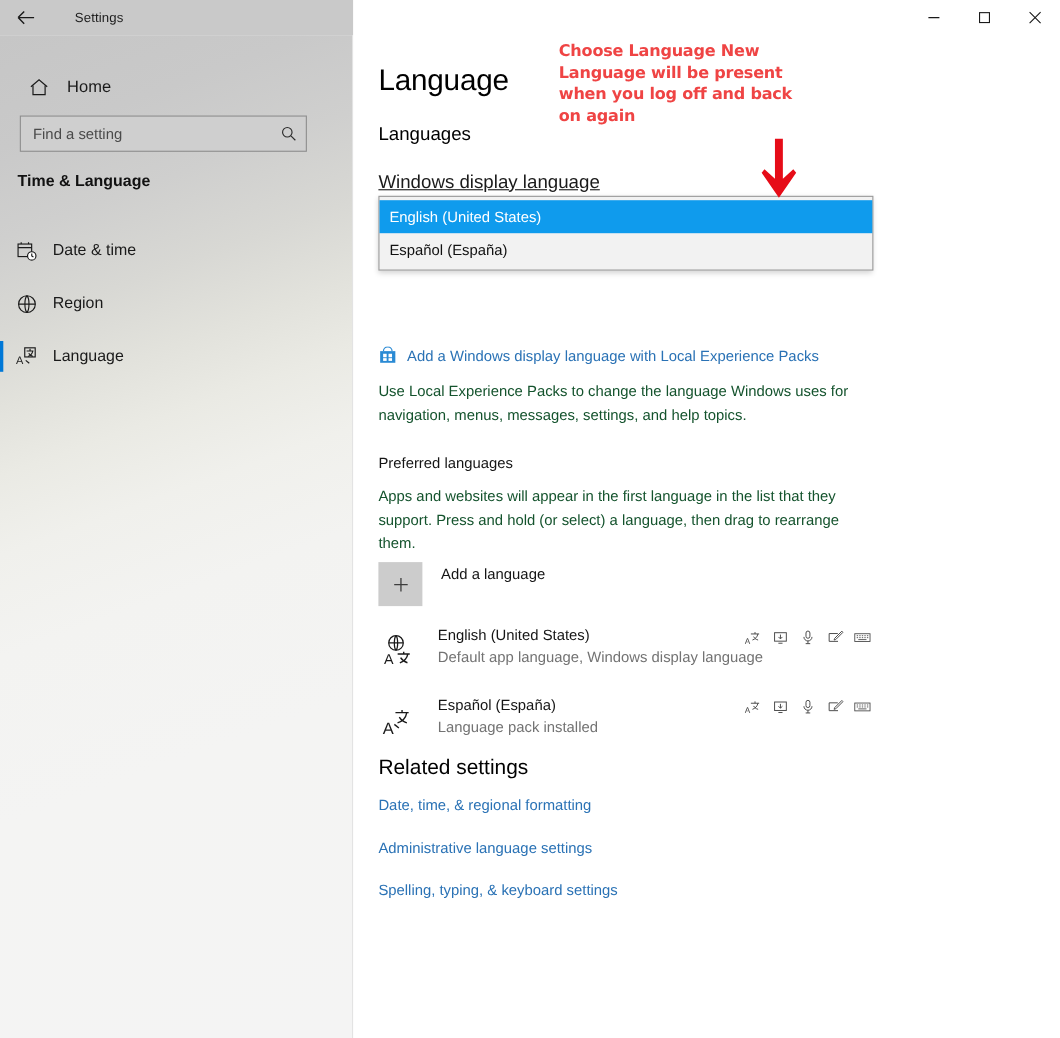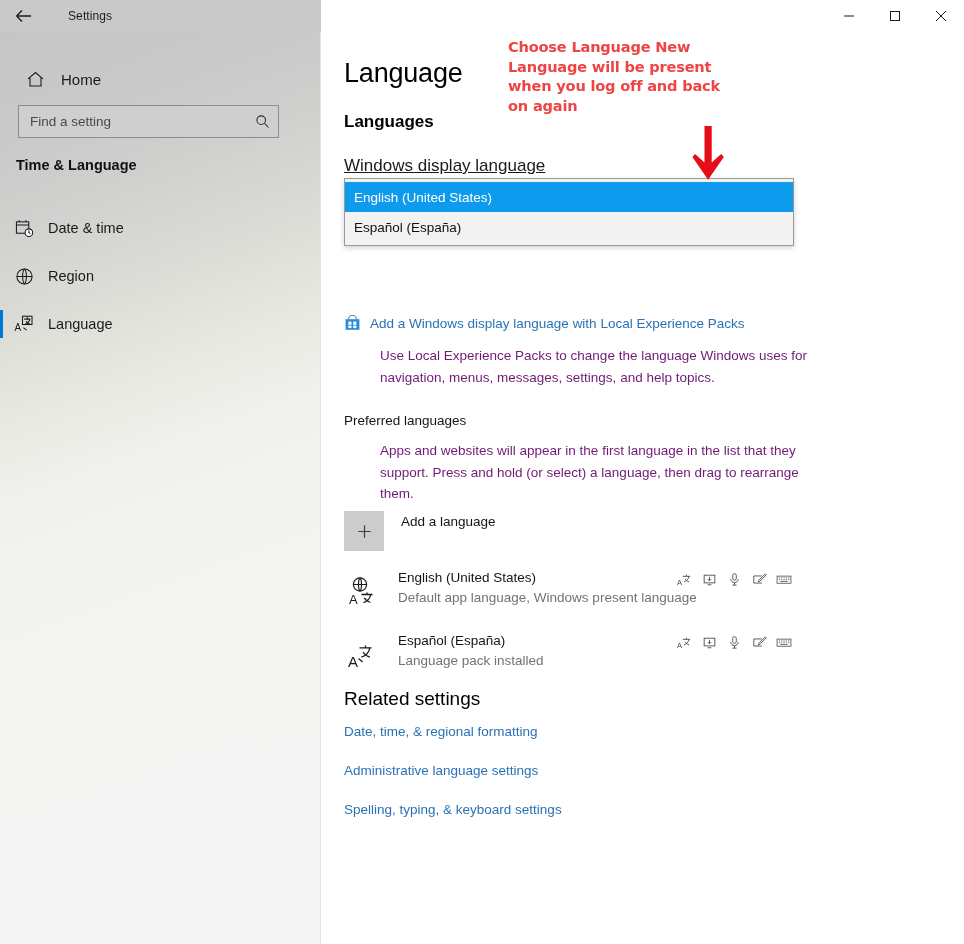--- a/index.html
+++ b/index.html
@@ -199,21 +199,21 @@
     top: 26px; left: 22px;
     font-size: 27px;
     font-weight: 300;
     color: #000000;
     letter-spacing: -0.2px;
   }
   .sub-head {
     position: absolute;
     top: 80px; left: 22px;
     font-size: 17px;
-    font-weight: 700;
+    font-weight: 400;
     color: #000000;
     text-align: right;
   }
   .field-label {
     position: absolute;
     top: 124px; left: 22px;
     font-size: 17px;
     color: #1a1a1a;
     text-decoration: underline;
   }
@@ -265,22 +265,21 @@
   .link {
     font-size: 13.5px;
     color: #2a72b5;
     text-decoration: none;
     cursor: pointer;
   }
   .body-text {
     position: absolute;
     font-size: 13.5px;
     line-height: 21.5px;
-    color: #701a75;
-    margin-left: 36px;
+    color: #14532d;
   }
   .lep-desc { top: 313px; left: 22px; width: 448px; }
   .pref-head {
     position: absolute;
     top: 381px; left: 22px;
     font-size: 13.5px;
     color: #151515;
   }
   .pref-desc { top: 408px; left: 22px; width: 448px; }
 
@@ -536,21 +535,21 @@
       <div class="lang-ico">
         <svg width="32" height="32" viewBox="0 0 32 32" fill="none" stroke="currentColor" stroke-width="1.15">
           <circle cx="13" cy="9.5" r="6.6"></circle>
           <path d="M6.4 9.5h13.2M13 2.9c2 2 2 11.2 0 13.2M13 2.9c-2 2-2 11.2 0 13.2"></path>
           <text x="2" y="29" font-family="Liberation Sans, sans-serif" font-size="13" fill="currentColor" stroke="none">A</text>
           <rect x="13" y="17" width="0" height="0"></rect>
           <path d="M14.5 19.5h11M20 17.4v2.1M23.8 19.5c-0.8 4.2-3.6 6.8-7.3 8.1M17.2 22.9c1.3 2.3 3.4 3.8 6.2 4.6" stroke-width="1.3"></path>
         </svg>
       </div>
       <div class="lang-name">English (United States)</div>
-      <div class="lang-sub">Default app language, Windows present language</div>
+      <div class="lang-sub">Default app language, Windows display language</div>
       <div class="feat-icons">
         <span class="feat">
           <svg width="15" height="15" viewBox="0 0 16 16" fill="none" stroke="currentColor" stroke-width="0.95">
             <text x="0" y="14" font-family="Liberation Sans, sans-serif" font-size="8" fill="currentColor" stroke="none">A</text>
             <path d="M6 4.6h8M10 2.8v1.8M12.8 4.6c-0.6 3.1-2.6 5-5.3 5.9M8.6 7.2c0.9 1.7 2.4 2.8 4.4 3.3"></path>
           </svg>
         </span>
         <span class="feat">
           <svg width="15" height="15" viewBox="0 0 16 16" fill="none" stroke="currentColor" stroke-width="0.95">
             <rect x="2.3" y="3.4" width="11.4" height="8.2"></rect>

